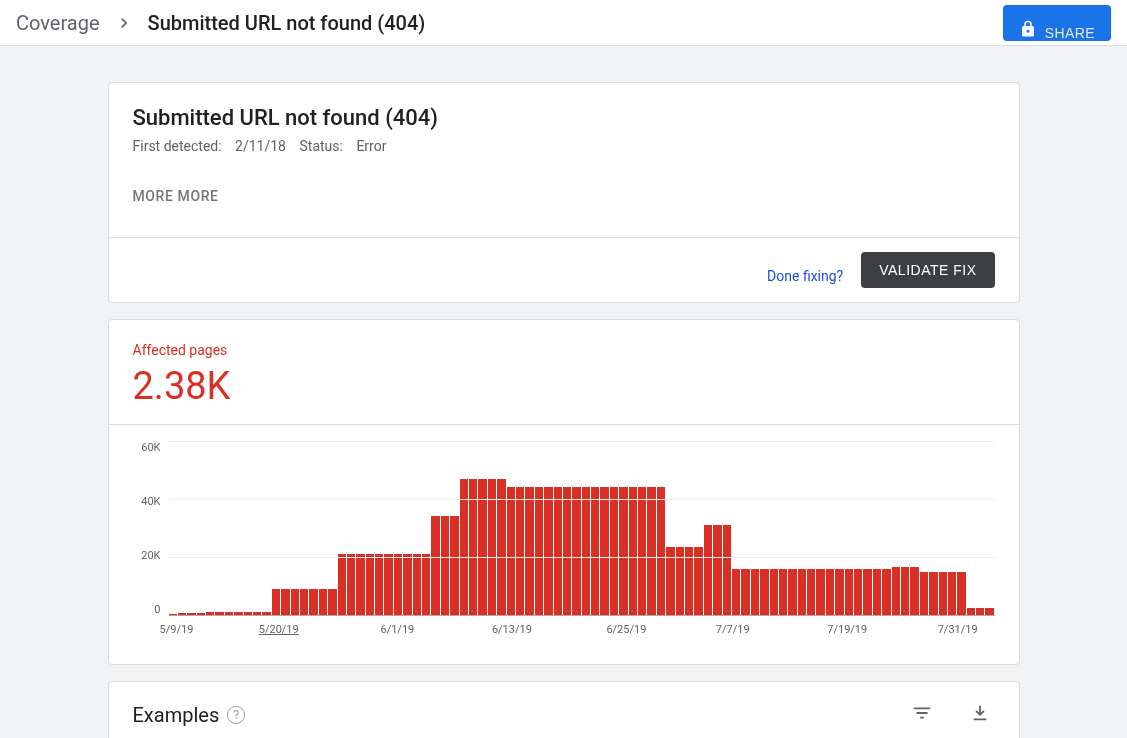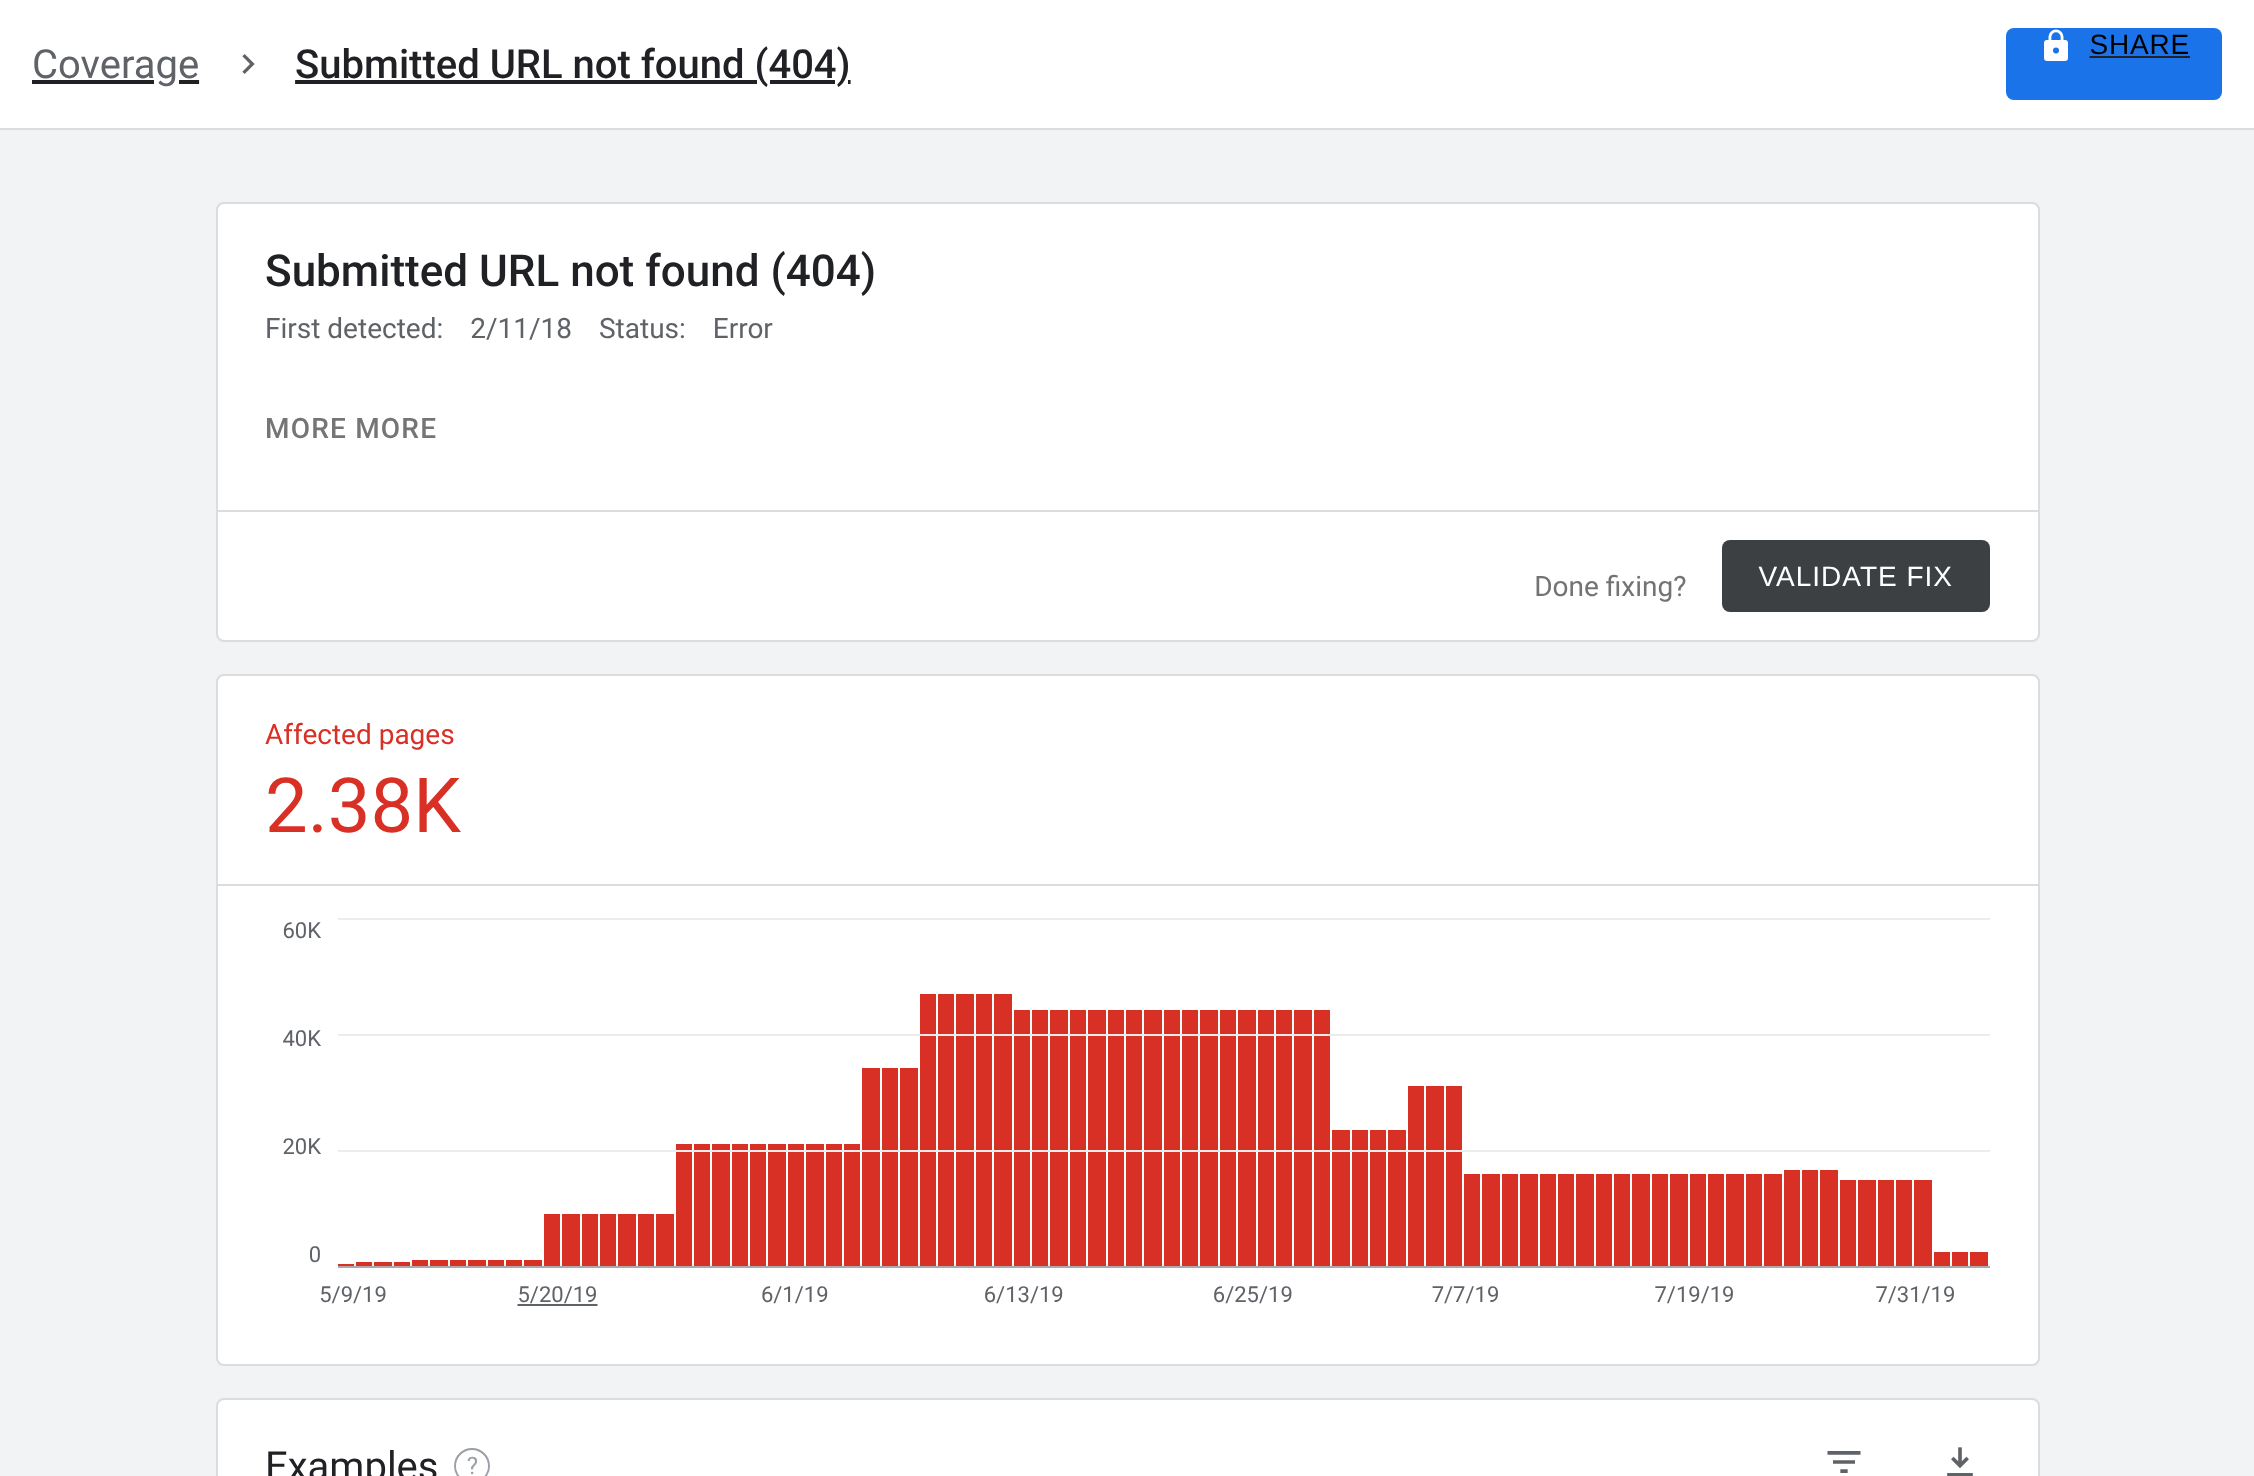--- a/index.html
+++ b/index.html
@@ -4,29 +4,29 @@
 <style>
   * { box-sizing: border-box; margin: 0; padding: 0; }
   html, body {
     width: 1127px; height: 738px;
     font-family: Roboto, "Helvetica Neue", Arial, sans-serif;
     background: #fff; color: #202124; overflow: hidden;
   }
   
   .hdr {
     display: flex; align-items: center; justify-content: space-between;
-    padding: 0 16px; height: 64px; text-decoration: underline;
+    padding: 0 16px; height: 45px;
   }
   .breadcrumb { display: flex; align-items: center; font-size: 20px; }
   .crumb-root { color: #5f6368; font-weight: 400; }
   .chevron { color: #5f6368; margin: 0 14px; display: inline-flex; }
   .crumb-leaf { font-weight: 500; color: #202124; }
   .share-btn {
-    display: inline-flex; align-items: flex-start; gap: 8px;
-    background: #1a73e8; color: #000000; border: none; border-radius: 4px;
+    display: inline-flex; align-items: flex-end; gap: 8px;
+    background: #1a73e8; color: #e5e5e5; border: none; border-radius: 4px;
     height: 36px; padding: 0 16px; font-size: 14px; font-weight: 500;
     letter-spacing: .4px; cursor: pointer;
   }
   .share-btn svg { width: 18px; height: 18px; fill: #fff; }
   .hdr-rule { height: 1px; background: #dadce0; margin: 0; }
   .gray-bg { background: #f1f3f4; min-height: 674px; padding: 0; }
   .content { width: 912px; margin: 0 auto; padding-top: 36px; }
   .card {
     background: #fff; border: 1px solid #dadce0; border-radius: 4px;
     margin-bottom: 16px;
@@ -36,21 +36,21 @@
   .issue-sub { font-size: 14px; color: #5f6368; }
   .issue-sub span + span { margin-left: 10px; }
   .learn-more {
     display: inline-block; margin-top: 34px; font-size: 14px;
     font-weight: 500; letter-spacing: .6px; color: #757575; cursor: pointer;
   }
   .issue-bottom {
     border-top: 1px solid #dadce0; padding: 14px 24px;
     display: flex; justify-content: flex-end; align-items: center; gap: 18px;
   }
-  .done-fixing { font-size: 14px; color: #737373; margin-top: 12px; }
+  .done-fixing { font-size: 14px; color: #1d4ed8; margin-top: 12px; }
   .validate-btn {
     background: #3c4043; color: #fff; border: none; border-radius: 4px;
     height: 36px; padding: 0 18px; font-size: 14px; font-weight: 500;
     letter-spacing: .5px; cursor: pointer;
   }
   .metric-top { padding: 22px 24px 16px 24px; }
   .metric-label { font-size: 14px; color: #d93025; margin-bottom: 6px; }
   .metric-value { font-size: 38px; color: #d93025; font-weight: 400; }
   .chart-wrap { border-top: 1px solid #dadce0; padding: 16px 24px 22px 24px; }
   .chart-row { display: flex; }

